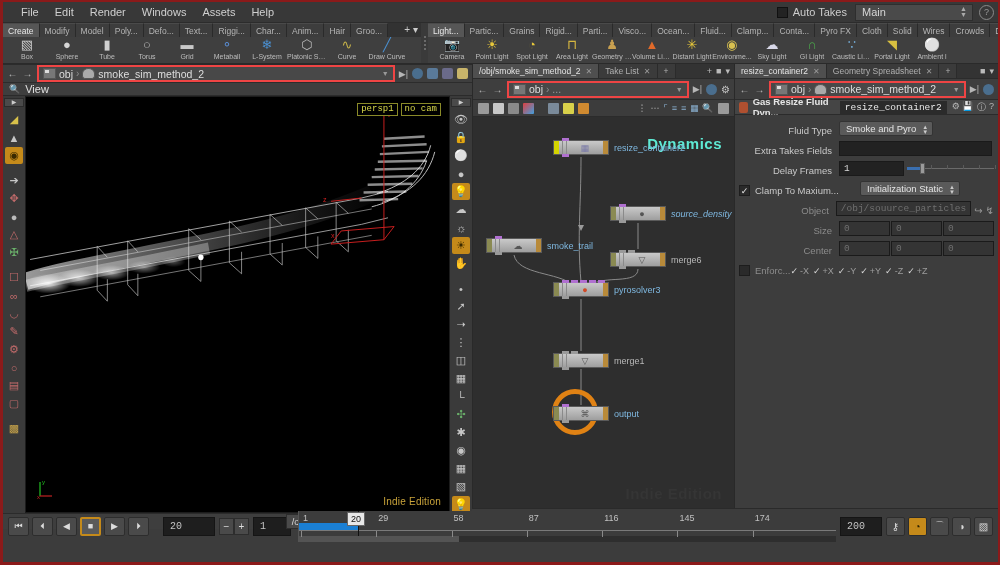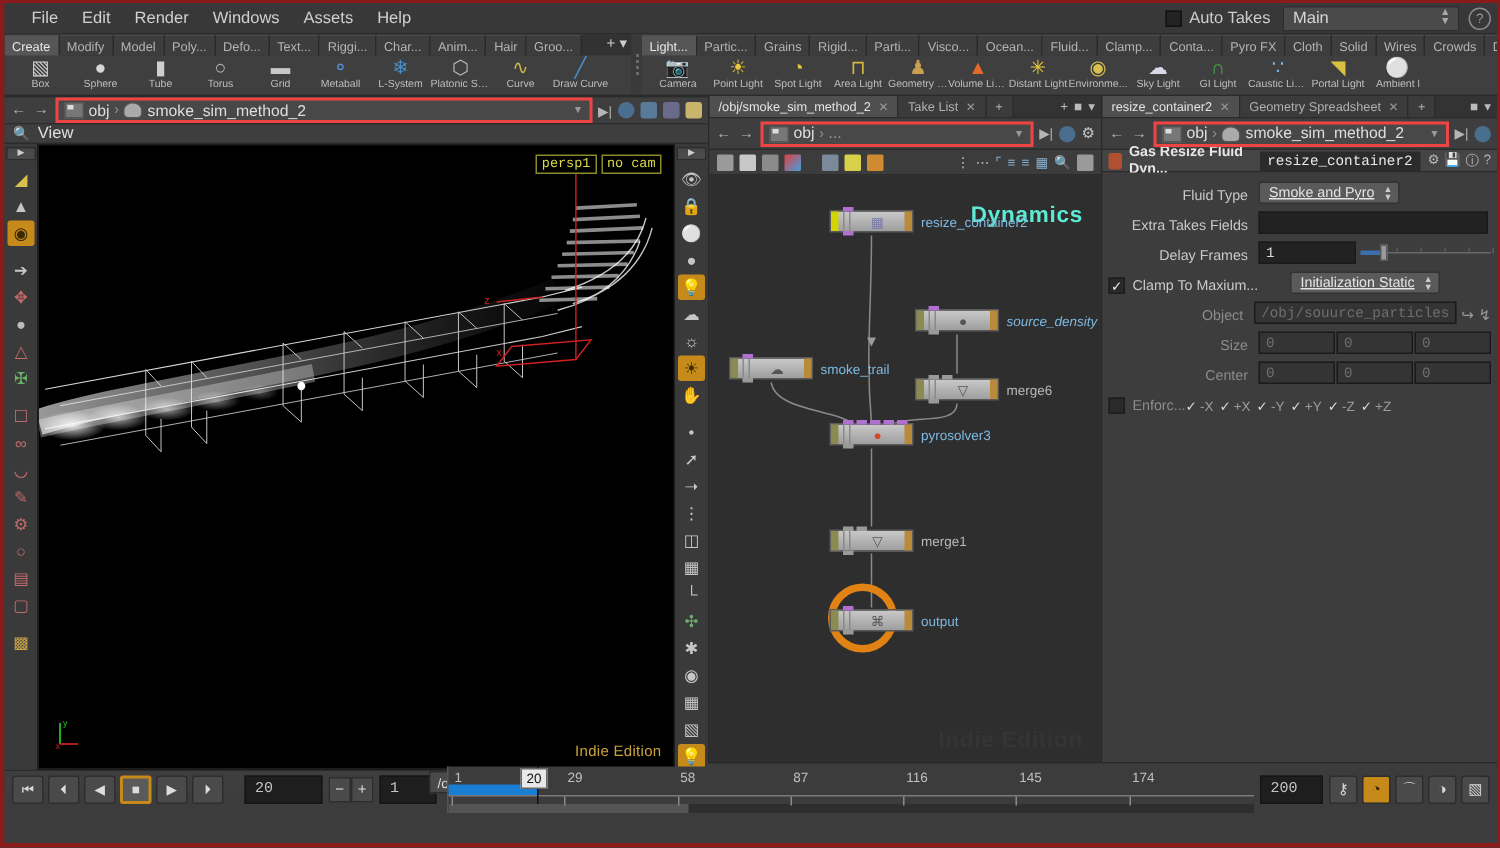--- a/index.html
+++ b/index.html
@@ -137,21 +137,21 @@
   .ph-name { font-size:9.5px; color:#e8e8e8; background:#2b2b2b; padding:0 5px;
       line-height:13px; font-family:"Liberation Mono", monospace; }
   .ph-ctl { margin-left:auto; display:flex; gap:3px; font-size:9px; color:#b6b6b6; }
   .param-body { flex:1; background:#3d3d3d; padding:4px 0 0 0; overflow:hidden; }
   .prow { display:flex; align-items:flex-end; height:17px; margin-bottom:3px; padding:0 4px;}
   .plabel { width:100px; text-align:right; font-size:9.5px; color:#c9c9c9;
       padding-right:7px; }
   .plabel.dim { color:#8c8c8c; }
   .pmenu { background:#5a5a5a; border:1px solid #333; height:15px; font-size:9.5px;
       color:#e4e4e4; padding:0 16px 0 6px; line-height:14px; position:relative;
-      border-radius:2px;text-decoration:underline; }
+      border-radius:2px; }
   .pmenu .dd { position:absolute; right:4px; top:3px; font-size:6px; line-height:5px; color:#ccc;}
   .pfield { background:#222; border:1px solid #1a1a1a; height:15px; font-size:9.5px;
       color:#d8d8d8; padding:0 4px; line-height:14px; font-family:"Liberation Mono", monospace;}
   .pfield.dim { color:#6f6f6f; background:#343434; }
   .slider { flex:1; height:15px; position:relative; margin-left:3px; }
   .slider .track { position:absolute; top:7px; left:0; right:0; height:1px; background:#6a6a6a;}
   .slider .tick { position:absolute; top:4px; width:1px; height:4px; background:#5a5a5a;}
   .slider .bar { position:absolute; top:6px; left:0; width:14px; height:3px; background:#3a6fb0;}
   .slider .knob { position:absolute; top:2px; left:13px; width:5px; height:11px;
       background:#9a9a9a; border:1px solid #5a5a5a; }

